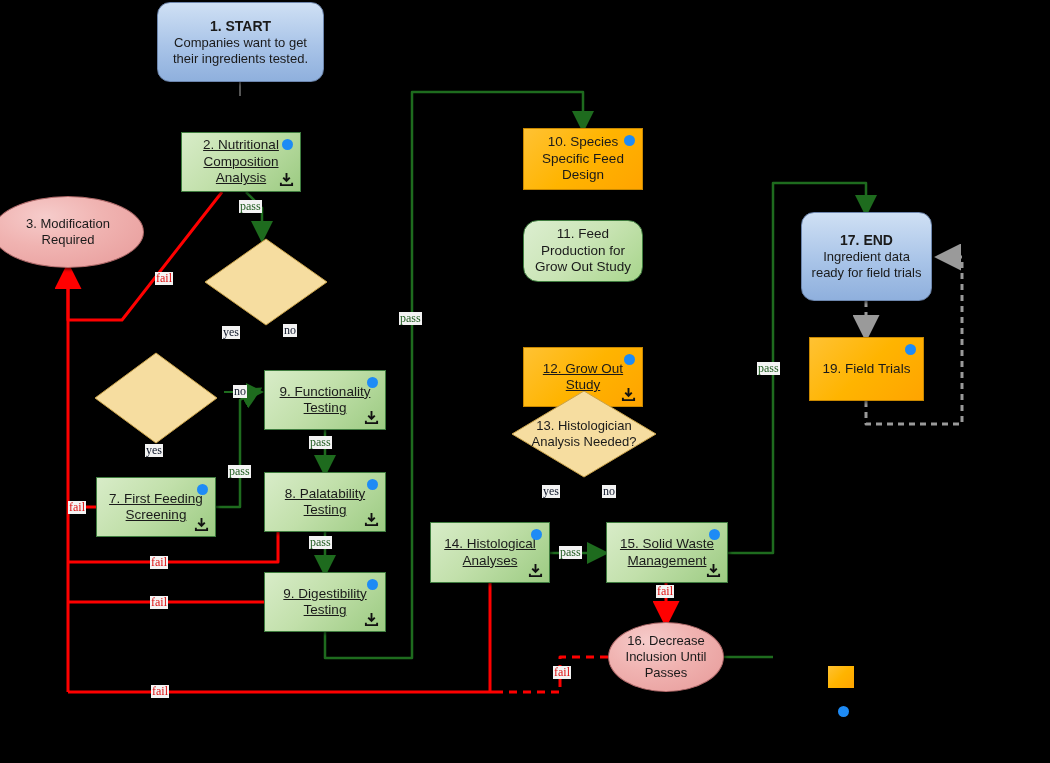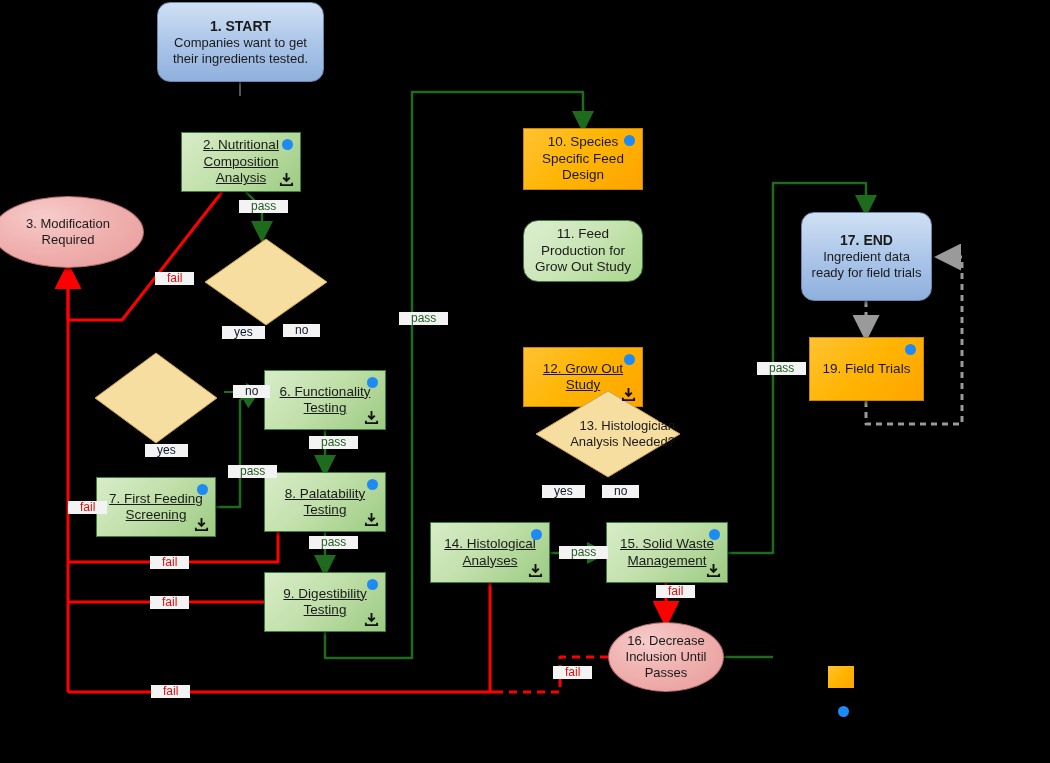--- a/index.html
+++ b/index.html
@@ -41,21 +41,21 @@
 
   .u{text-decoration:underline;}
 
   
   .dot{position:absolute;right:7px;top:6px;width:11px;height:11px;
        border-radius:50%;background:#1e8bf5;z-index:3;}
   .dl{position:absolute;right:6px;bottom:4px;width:15px;height:15px;z-index:3;}
 
   
   .elab{position:absolute;font-size:12px;background:#f3f3f3;
-        padding:0 12px;line-height:13px;z-index:4;white-space:nowrap;}
+        padding:0 1px;line-height:13px;z-index:4;white-space:nowrap;font-family:Liberation Serif, serif;}
   .elab.pass{color:#215d21;}
   .elab.fail{color:#e01010;}
   .elab.yn{color:#0f172a;}
 
   
   .lg-sq{position:absolute;left:828px;top:666px;width:26px;height:22px;
          background:linear-gradient(135deg,#ffc233 0%,#ffb400 50%,#ffa400 100%);}
   .lg-dot{position:absolute;left:838px;top:706px;width:11px;height:11px;
           border-radius:50%;background:#1e8bf5;}
 </style>
@@ -160,21 +160,21 @@
       <polygon points="62,1 123,46 62,91 1,46" fill="#f6dda0" stroke="#c9a24a" stroke-width="1"></polygon>
     </svg>
   </div>
 
   <div class="node proc" style="left:264px;top:370px;width:122px;height:60px;">
     <span class="dot"></span>
     <svg class="dl" viewBox="0 0 16 16">
       <path d="M8 1 L8 8 M4.5 6 L8 9.6 L11.5 6" stroke="#111" stroke-width="2" fill="none"></path>
       <path d="M2 11.5 L2 14 L14 14 L14 11.5" stroke="#111" stroke-width="2" fill="none"></path>
     </svg>
-    <div class="lbl u">6. Functionality Testing</div>
+    <div class="lbl u">9. Functionality Testing</div>
   </div>
 
   <div class="node proc" style="left:96px;top:477px;width:120px;height:60px;">
     <span class="dot"></span>
     <svg class="dl" viewBox="0 0 16 16">
       <path d="M8 1 L8 8 M4.5 6 L8 9.6 L11.5 6" stroke="#111" stroke-width="2" fill="none"></path>
       <path d="M2 11.5 L2 14 L14 14 L14 11.5" stroke="#111" stroke-width="2" fill="none"></path>
     </svg>
     <div class="lbl u">7. First Feeding Screening</div>
   </div>
@@ -208,21 +208,21 @@
 
   <div class="node proc orange" style="left:523px;top:312px;width:120px;height:60px;margin-top:35px;">
     <span class="dot"></span>
     <svg class="dl" viewBox="0 0 16 16">
       <path d="M8 1 L8 8 M4.5 6 L8 9.6 L11.5 6" stroke="#111" stroke-width="2" fill="none"></path>
       <path d="M2 11.5 L2 14 L14 14 L14 11.5" stroke="#111" stroke-width="2" fill="none"></path>
     </svg>
     <div class="lbl u">12. Grow Out Study</div>
   </div>
 
-  <div class="node dec" style="left:535px;top:390px;width:146px;height:88px;text-align:right;">
+  <div class="node dec" style="left:511px;top:390px;width:146px;height:88px;">
     <svg class="dia" viewBox="0 0 146 88" preserveAspectRatio="none">
       <polygon points="73,1 145,44 73,87 1,44" fill="#f6dda0" stroke="#c9a24a" stroke-width="1"></polygon>
     </svg>
     <div class="lbl">13. Histologician Analysis Needed?</div>
   </div>
 
   <div class="node proc" style="left:430px;top:522px;width:120px;height:61px;">
     <span class="dot"></span>
     <svg class="dl" viewBox="0 0 16 16">
       <path d="M8 1 L8 8 M4.5 6 L8 9.6 L11.5 6" stroke="#111" stroke-width="2" fill="none"></path>

